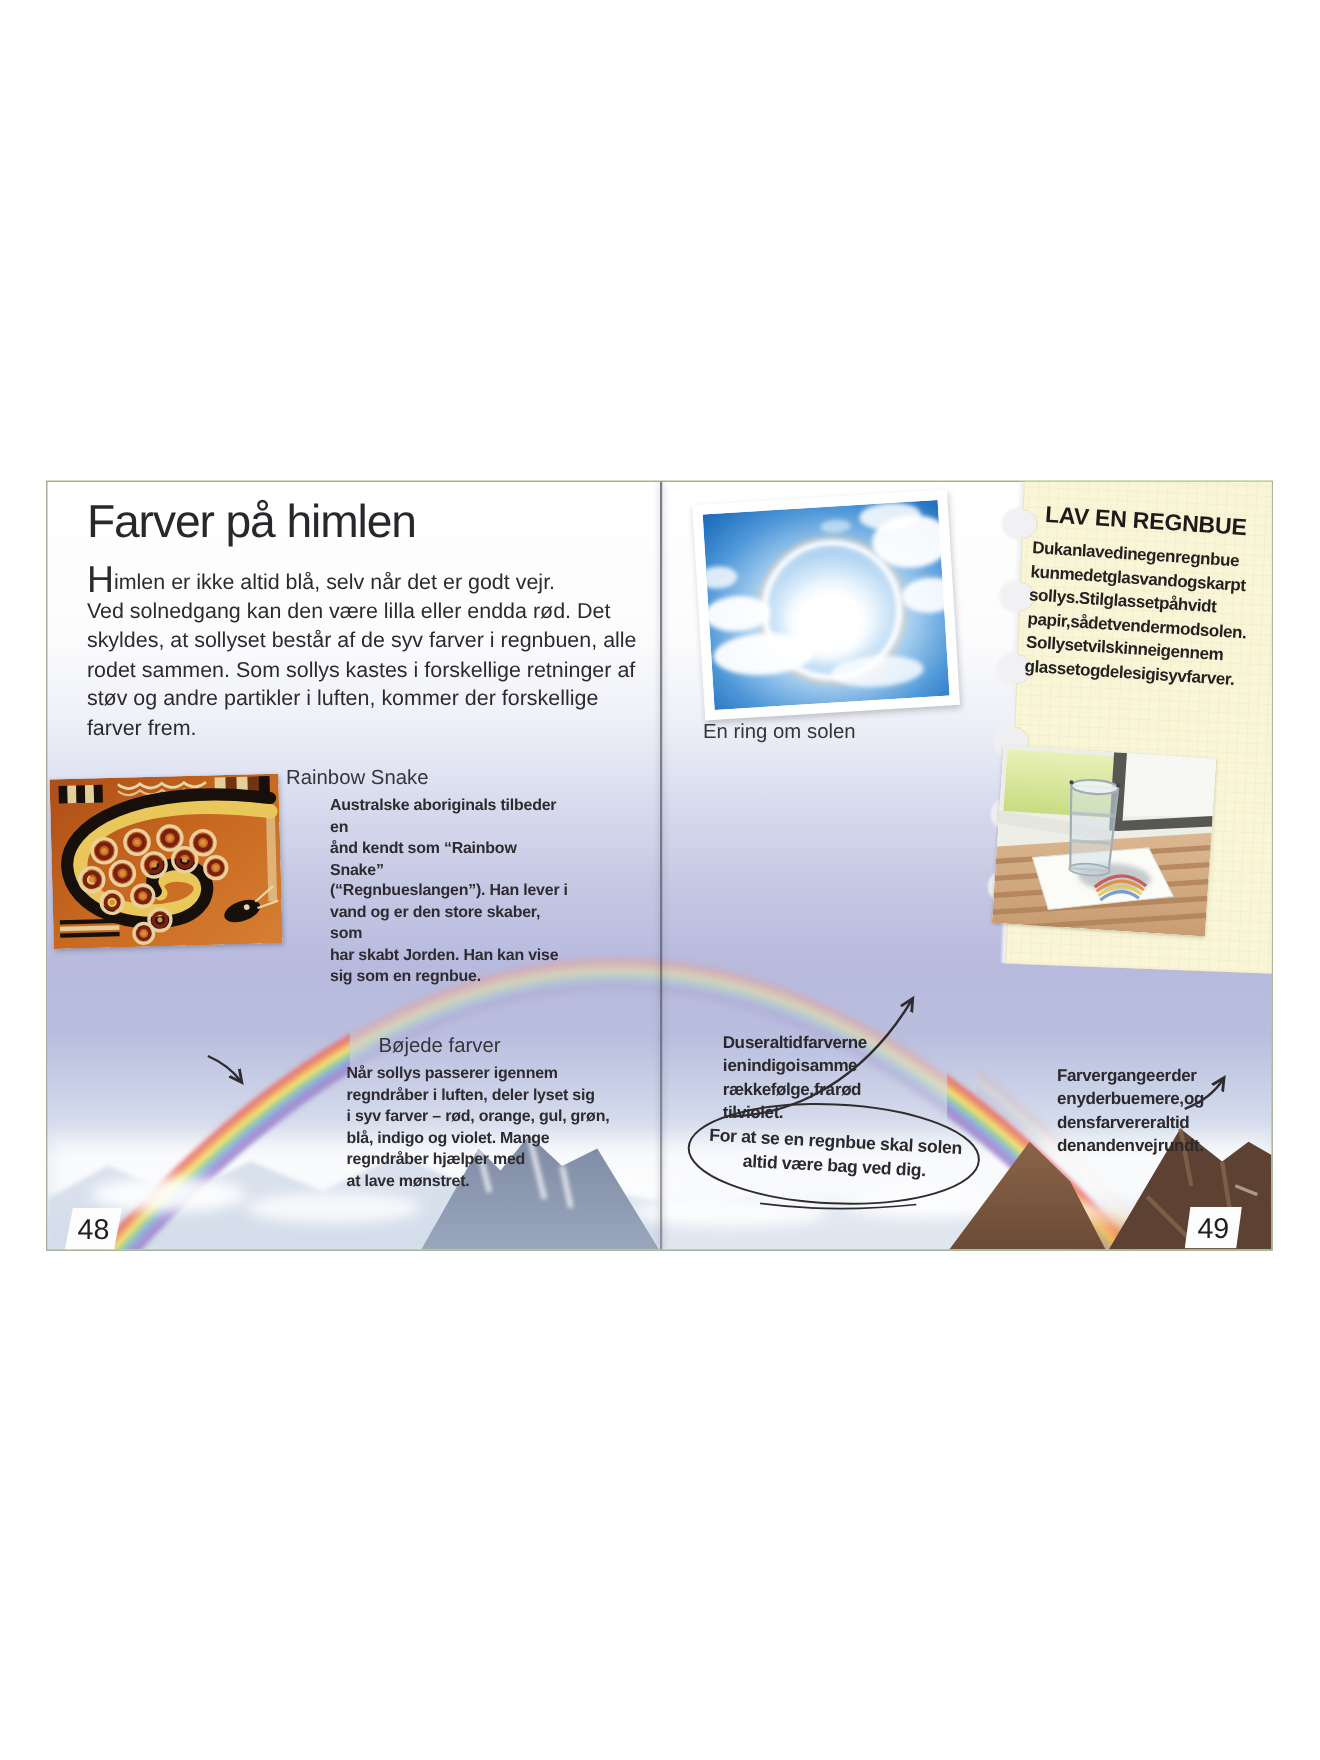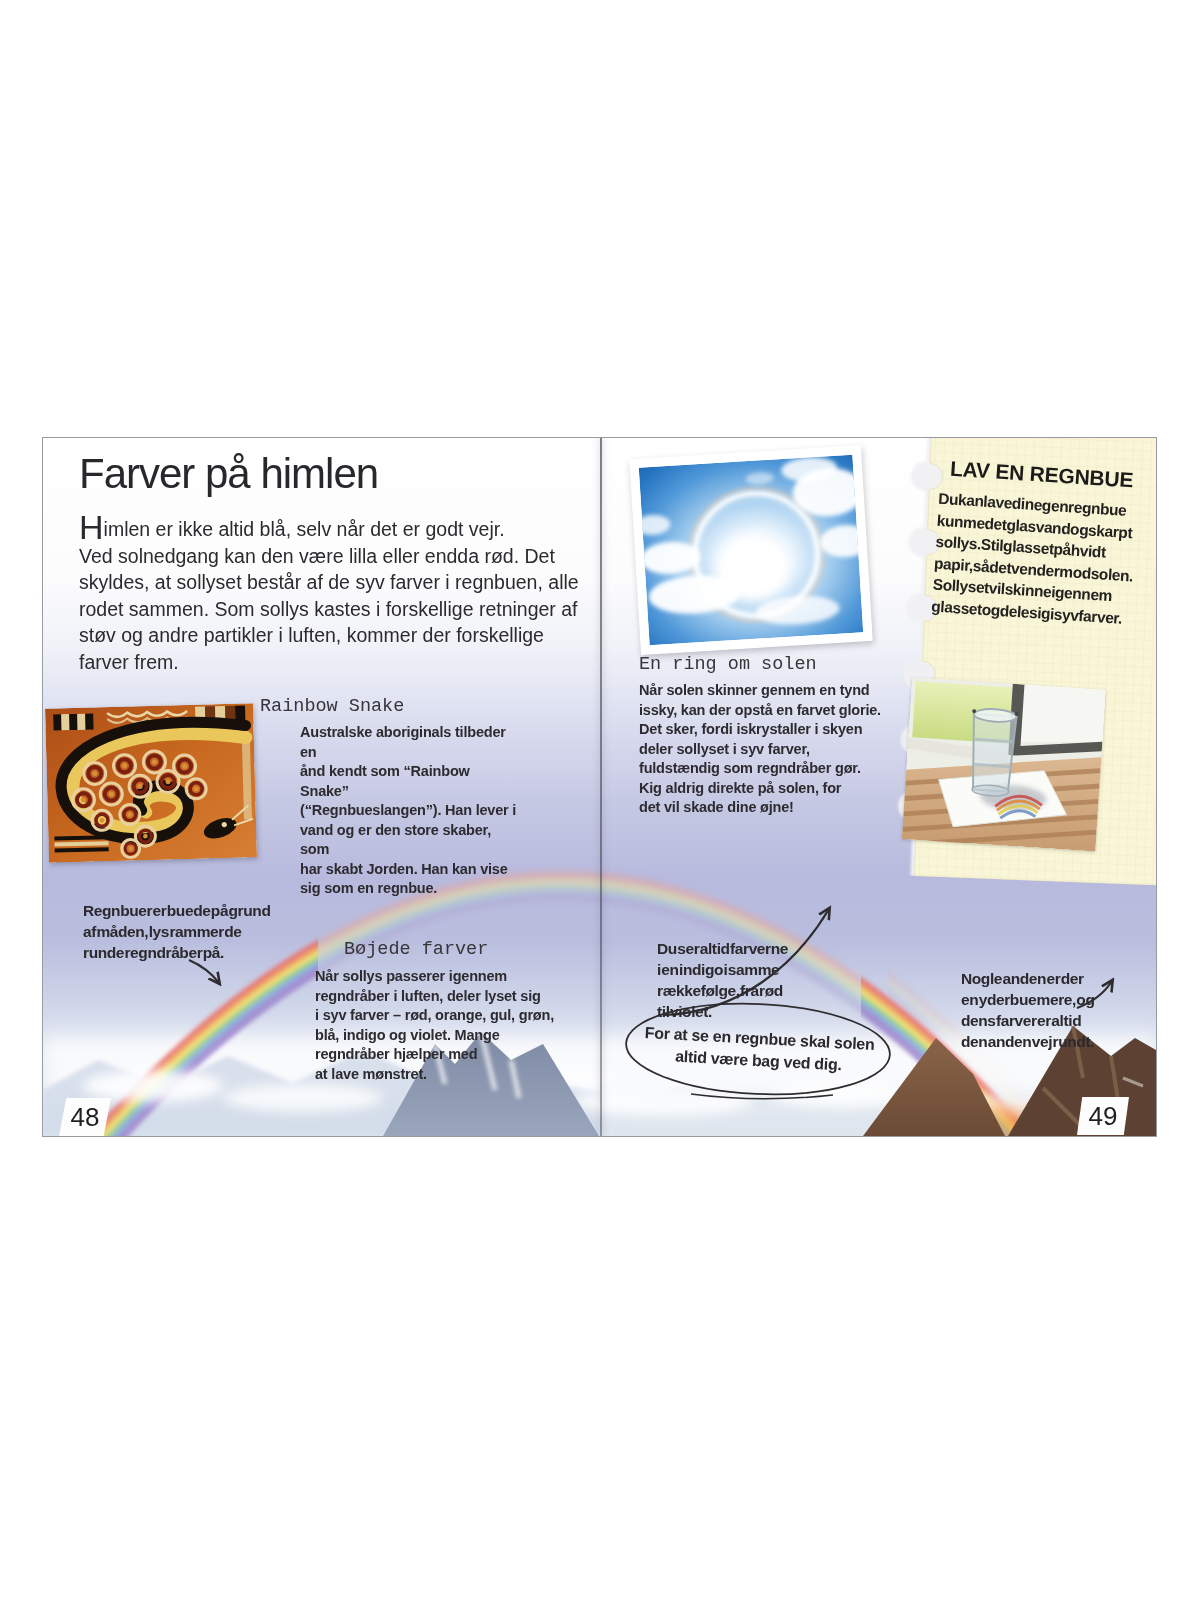--- a/index.html
+++ b/index.html
@@ -6,21 +6,21 @@
   #canvas{position:relative;width:1200px;height:1600px;background:#ffffff;overflow:hidden;
           font-family:"Liberation Sans", sans-serif;}
   #spread{position:absolute;left:42px;top:437px;width:1113px;height:698px;
           border:1.5px solid #989ba1;background:#bef264;overflow:hidden;}
   .abs{position:absolute;}
   .ml{white-space:pre-line;}
   
   .title{left:36px;top:12px;font-size:42px;letter-spacing:-1px;color:#29272b;z-index:4;}
   .intro{left:36px;top:76px;width:500px;font-size:19.5px;line-height:26.5px;color:#2c2a2e;z-index:4;}
   .dropcap{font-size:34px;font-weight:400;vertical-align:-3px;letter-spacing:0;}
-  .sec-h{font-size:18.5px;color:#37353a;z-index:4;font-family:Liberation Mono, monospace;}
+  .sec-h{font-size:18.5px;color:#37353a;z-index:4;}
   .sec-b{font-weight:700;font-size:14.5px;line-height:19.5px;color:#2d2b30;letter-spacing:-0.2px;z-index:4;}
   .ann{font-weight:700;font-size:15.5px;line-height:21px;color:#2b292d;
        letter-spacing:-0.4px;word-spacing:-3.5px;z-index:4;}
   .pagenum{width:52px;height:38px;background:#fdfdfd;display:flex;align-items:center;justify-content:center;
        font-size:26px;color:#1f1e22;z-index:6;margin-top:12px;}
   #tag48{left:16px;top:648px;clip-path:polygon(14% 0,100% 0,86% 100%,0% 100%);}
   #tag49{left:1034px;top:647px;clip-path:polygon(10% 0,100% 0,90% 100%,0% 100%);}
   .gutter{left:557px;top:0;width:2px;height:698px;z-index:3;
        background:linear-gradient(180deg,rgba(45,45,58,.62),rgba(45,45,58,.45));
        box-shadow:0 0 7px rgba(90,90,115,.45);}
@@ -274,23 +274,20 @@
     </svg>
 
     <div class="abs sec-h" style="left:217px;top:258px;">Rainbow Snake</div>
     <div class="abs sec-b ml" style="left:221px;top:285px;width:220px;margin-left:36px;">Australske aboriginals tilbeder en
 ånd kendt som “Rainbow Snake”
 (“Regnbueslangen”). Han lever i
 vand og er den store skaber, som
 har skabt Jorden. Han kan vise
 sig som en regnbue.</div>
 
-    <div class="abs ann ml" style="left:40px;top:462px;width:190px;">Regnbuer er buede på grund
-af måden, lys rammer de
-runde regndråber på.</div>
 
     <div class="abs sec-h" style="left:270px;top:501px;margin-left:31px;">Bøjede farver</div>
     <div class="abs sec-b ml" style="left:272px;top:529px;width:240px;">Når sollys passerer igennem
 regndråber i luften, deler lyset sig
 i syv farver – rød, orange, gul, grøn,
 blå, indigo og violet. Mange
 regndråber hjælper med
 at lave mønstret.</div>
 
     <div id="tag48" class="abs pagenum">48</div>
@@ -327,27 +324,20 @@
           <ellipse cx="188" cy="36" rx="36" ry="24" opacity="0.95"></ellipse>
           <ellipse cx="202" cy="86" rx="26" ry="16" opacity="0.9"></ellipse>
           <ellipse cx="170" cy="12" rx="28" ry="12" opacity="0.85"></ellipse>
           <ellipse cx="150" cy="152" rx="42" ry="14" opacity="0.8"></ellipse>
           <ellipse cx="120" cy="18" rx="14" ry="6" opacity="0.5"></ellipse>
         </g>
       </svg>
     </div>
 
     <div class="abs sec-h" style="left:596px;top:216px;">En ring om solen</div>
-    <div class="abs sec-b ml" style="left:596px;top:243px;width:250px;">Når solen skinner gennem en tynd
-issky, kan der opstå en farvet glorie.
-Det sker, fordi iskrystaller i skyen
-deler sollyset i syv farver,
-fuldstændig som regndråber gør.
-Kig aldrig direkte på solen, for
-det vil skade dine øjne!</div>
 
     <div id="note" class="abs">
       <svg width="300" height="452" viewBox="0 0 300 452" style="position:absolute;left:0;top:0;">
         <defs>
           <pattern id="grid" width="9" height="9" patternUnits="userSpaceOnUse">
             <path d="M 9 0 L 0 0 0 9" fill="none" stroke="#ece4bd" stroke-width="0.8"></path>
           </pattern>
           <filter id="nb1" x="-20%" y="-20%" width="140%" height="140%">
               <feGaussianBlur stdDeviation="0.8"></feGaussianBlur>
             </filter>
@@ -430,21 +420,21 @@
           <circle cx="66" cy="31" r="2" fill="#444"></circle>
             <circle cx="110" cy="31" r="2" fill="#444"></circle>
         </g>
       </svg>
     </div>
 
     <div class="abs ann ml" style="left:614px;top:500px;width:165px;">Du ser altid farverne
 i en indigo i samme
 rækkefølge, fra rød
 til violet.</div>
-    <div class="abs ann ml" style="left:918px;top:530px;width:150px;">Nogle anden er der
+    <div class="abs ann ml" style="left:918px;top:530px;width:150px;">Farver gange er der
 en yderbue mere, og
 dens farver er altid
 den anden vej rundt.</div>
     <div class="abs ovaltext ml">For at se en regnbue skal solen
 altid være bag ved dig.</div>
 
     <div id="tag49" class="abs pagenum">49</div>
 
     <svg class="abs overlay" width="1113" height="698" viewBox="0 0 1113 698">
       <defs>

